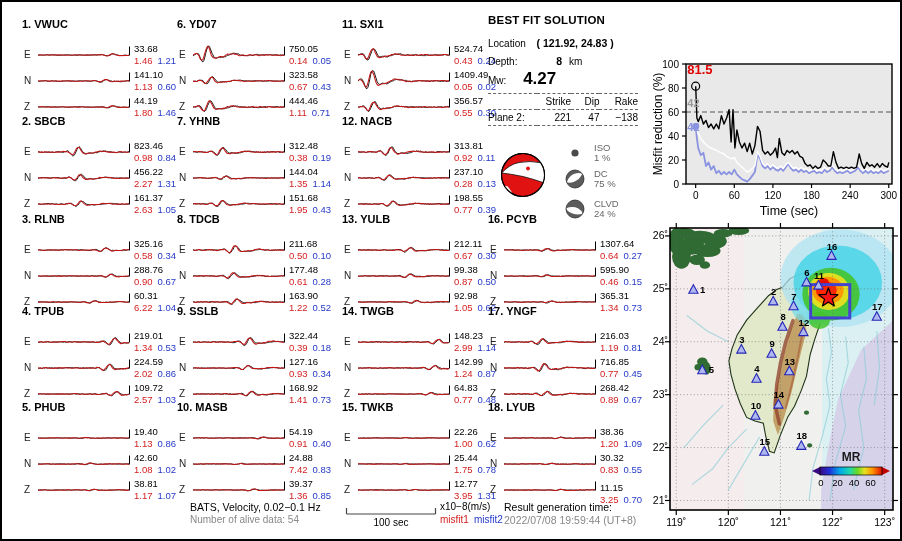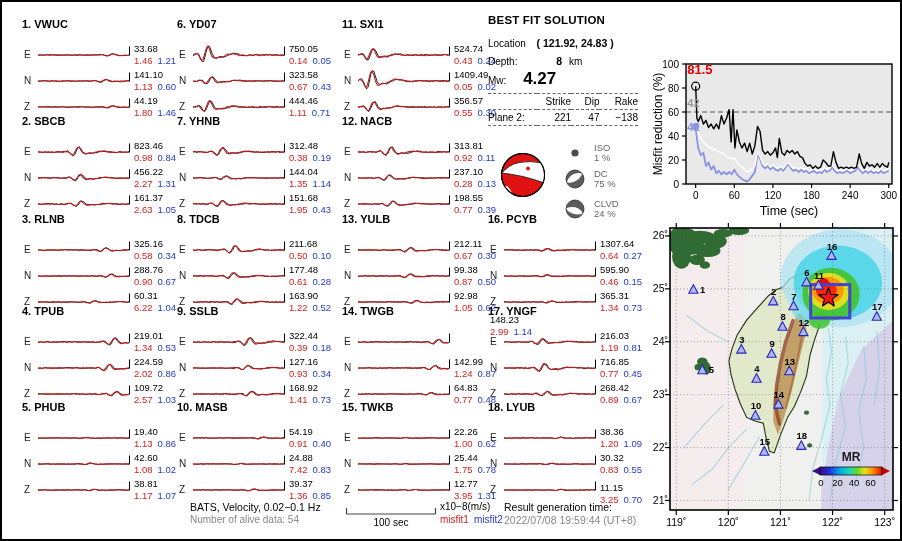--- a/index.html
+++ b/index.html
@@ -477,21 +477,21 @@
         </div>
       </div>
       <div class="station" style="left: 340px; top: 303px;">
         <div class="st-title">14. TWGB</div>
         <span class="ch" style="top: 31px;">E</span>
         <svg width="93" height="24" class="trace" style="top: 25px;">
           <path d="M0.0 12.0L0.9 12.2L1.8 12.4L2.7 12.3L3.6 12.0L4.5 11.8L5.5 11.8L6.4 11.8L7.3 12.0L8.2 12.3L9.1 12.3L10.0 12.4L10.9 12.1L11.8 12.3L12.7 12.1L13.7 12.3L14.6 12.2L15.5 12.4L16.4 12.0L17.3 11.9L18.2 11.6L19.1 11.5L20.0 11.7L20.9 11.7L21.8 12.0L22.8 12.2L23.7 11.8L24.6 11.6L25.5 12.1L26.4 11.9L27.3 11.9L28.2 11.9L29.1 11.8L30.0 12.0L30.9 12.2L31.8 12.2L32.8 11.9L33.7 12.1L34.6 11.8L35.5 11.9L36.4 12.1L37.3 11.9L38.2 11.8L39.1 11.8L40.0 11.9L41.0 11.8L41.9 11.7L42.8 11.9L43.7 12.1L44.6 12.4L45.5 11.9L46.4 12.0L47.3 11.7L48.2 11.8L49.1 11.7L50.1 11.7L51.0 11.7L51.9 11.6L52.8 11.5L53.7 11.7L54.6 12.1L55.5 12.3L56.4 11.9L57.3 11.9L58.2 12.0L59.1 11.8L60.1 11.7L61.0 11.9L61.9 12.3L62.8 12.2L63.7 12.2L64.6 12.0L65.5 11.8L66.4 12.1L67.3 11.9L68.3 11.8L69.2 11.5L70.1 11.6L71.0 11.9L71.9 12.3L72.8 13.0L73.7 13.7L74.6 13.7L75.5 14.0L76.4 13.6L77.3 12.6L78.3 11.8L79.2 10.7L80.1 10.1L81.0 9.4L81.9 9.4L82.8 10.1L83.7 11.1L84.6 11.7L85.5 12.5L86.5 12.9L87.4 12.9L88.3 12.8L89.2 12.7L90.1 12.5L91.0 12.6" fill="none" stroke="#000000" stroke-width="0.9" stroke-linejoin="round"></path>
           <path d="M0.0 11.8L0.9 11.8L1.8 12.2L2.7 12.4L3.6 12.0L4.5 12.2L5.5 12.0L6.4 11.8L7.3 12.0L8.2 12.1L9.1 12.1L10.0 12.3L10.9 12.3L11.8 12.1L12.7 11.8L13.7 11.6L14.6 12.0L15.5 11.8L16.4 11.7L17.3 12.0L18.2 11.9L19.1 12.1L20.0 12.1L20.9 11.9L21.8 11.8L22.8 12.1L23.7 12.2L24.6 12.1L25.5 11.9L26.4 11.7L27.3 12.0L28.2 12.0L29.1 12.3L30.0 12.4L30.9 12.4L31.8 11.9L32.8 11.8L33.7 11.7L34.6 12.0L35.5 12.1L36.4 12.3L37.3 12.4L38.2 12.1L39.1 12.2L40.0 12.3L41.0 12.1L41.9 11.7L42.8 11.7L43.7 12.1L44.6 12.1L45.5 12.3L46.4 12.3L47.3 12.4L48.2 12.5L49.1 12.2L50.1 12.2L51.0 12.0L51.9 12.0L52.8 11.9L53.7 11.9L54.6 12.1L55.5 12.0L56.4 11.8L57.3 11.8L58.2 12.1L59.1 12.1L60.1 11.9L61.0 12.2L61.9 12.3L62.8 12.4L63.7 12.0L64.6 12.3L65.5 12.2L66.4 11.8L67.3 12.0L68.3 11.8L69.2 11.9L70.1 11.8L71.0 12.4L71.9 12.7L72.8 13.1L73.7 13.4L74.6 13.6L75.5 13.0L76.4 12.4L77.3 11.2L78.3 10.5L79.2 10.0L80.1 9.5L81.0 9.4L81.9 9.8L82.8 11.1L83.7 12.0L84.6 12.7L85.5 12.9L86.5 12.8L87.4 12.8L88.3 12.8L89.2 12.9L90.1 12.8L91.0 12.8" fill="none" stroke="#c41414" stroke-width="1.05" stroke-linejoin="round"></path>
           <line x1="91.5" y1="3.5" x2="91.5" y2="12.5" stroke="#000" stroke-width="1"></line>
         </svg>
-        <div class="vals" style="top: 9px; margin-left: 36px;">
+        <div class="vals" style="top: 25px;">
           <div class="amp">148.23</div>
           <div class="mis"><span class="m1">2.99</span><span class="m2">1.14</span></div>
         </div>
         <span class="ch" style="top: 57px;">N</span>
         <svg width="93" height="24" class="trace" style="top: 51px;">
           <path d="M0.0 11.9L0.9 12.2L1.8 12.0L2.7 11.8L3.6 12.1L4.5 12.2L5.5 12.0L6.4 11.8L7.3 11.8L8.2 12.1L9.1 12.0L10.0 11.8L10.9 12.0L11.8 11.7L12.7 12.0L13.7 12.2L14.6 12.3L15.5 12.1L16.4 12.2L17.3 11.9L18.2 12.2L19.1 12.4L20.0 12.3L20.9 12.4L21.8 12.0L22.8 11.8L23.7 12.2L24.6 12.4L25.5 12.4L26.4 12.2L27.3 12.3L28.2 12.3L29.1 12.0L30.0 11.9L30.9 11.7L31.8 12.0L32.8 11.8L33.7 11.9L34.6 12.0L35.5 12.2L36.4 12.2L37.3 12.0L38.2 11.7L39.1 11.7L40.0 11.9L41.0 11.8L41.9 11.9L42.8 12.2L43.7 11.8L44.6 11.9L45.5 12.2L46.4 11.8L47.3 11.8L48.2 11.7L49.1 12.0L50.1 12.3L51.0 12.0L51.9 12.2L52.8 12.3L53.7 12.3L54.6 12.4L55.5 12.1L56.4 11.9L57.3 12.1L58.2 12.0L59.1 12.0L60.1 11.9L61.0 11.9L61.9 12.1L62.8 12.1L63.7 12.1L64.6 11.9L65.5 11.6L66.4 11.6L67.3 11.5L68.3 12.3L69.2 13.0L70.1 13.3L71.0 13.4L71.9 13.7L72.8 13.1L73.7 12.2L74.6 11.2L75.5 10.7L76.4 10.1L77.3 9.5L78.3 9.7L79.2 10.2L80.1 10.8L81.0 11.4L81.9 11.9L82.8 12.1L83.7 12.7L84.6 12.5L85.5 12.3L86.5 12.7L87.4 12.4L88.3 12.7L89.2 13.0L90.1 12.9L91.0 12.5" fill="none" stroke="#000000" stroke-width="0.9" stroke-linejoin="round"></path>
           <path d="M0.0 12.3L0.9 12.1L1.8 12.0L2.7 12.0L3.6 12.2L4.5 12.0L5.5 11.9L6.4 12.2L7.3 12.0L8.2 12.0L9.1 11.8L10.0 11.7L10.9 11.6L11.8 11.8L12.7 11.8L13.7 12.2L14.6 11.8L15.5 12.0L16.4 12.1L17.3 12.1L18.2 11.9L19.1 12.1L20.0 12.2L20.9 11.9L21.8 12.1L22.8 11.8L23.7 12.0L24.6 11.9L25.5 11.8L26.4 11.8L27.3 11.7L28.2 12.0L29.1 11.7L30.0 11.9L30.9 11.7L31.8 11.6L32.8 11.7L33.7 12.1L34.6 11.9L35.5 11.7L36.4 12.1L37.3 12.3L38.2 11.9L39.1 12.0L40.0 12.2L41.0 12.0L41.9 11.9L42.8 12.0L43.7 11.8L44.6 11.7L45.5 11.9L46.4 11.8L47.3 11.7L48.2 12.0L49.1 11.8L50.1 11.8L51.0 11.7L51.9 11.8L52.8 11.6L53.7 12.1L54.6 12.1L55.5 12.3L56.4 12.1L57.3 12.0L58.2 12.1L59.1 12.4L60.1 12.2L61.0 12.1L61.9 12.0L62.8 11.6L63.7 11.5L64.6 11.5L65.5 11.3L66.4 11.8L67.3 12.0L68.3 12.8L69.2 13.0L70.1 13.6L71.0 13.4L71.9 13.0L72.8 12.5L73.7 11.7L74.6 10.9L75.5 10.0L76.4 9.8L77.3 9.6L78.3 10.1L79.2 11.2L80.1 12.0L81.0 12.3L81.9 13.0L82.8 13.0L83.7 13.0L84.6 12.8L85.5 12.8L86.5 12.4L87.4 12.7L88.3 12.9L89.2 12.6L90.1 12.8L91.0 12.4" fill="none" stroke="#c41414" stroke-width="1.05" stroke-linejoin="round"></path>
           <line x1="91.5" y1="3.5" x2="91.5" y2="12.5" stroke="#000" stroke-width="1"></line>
         </svg>
         <div class="vals" style="top: 51px;">

